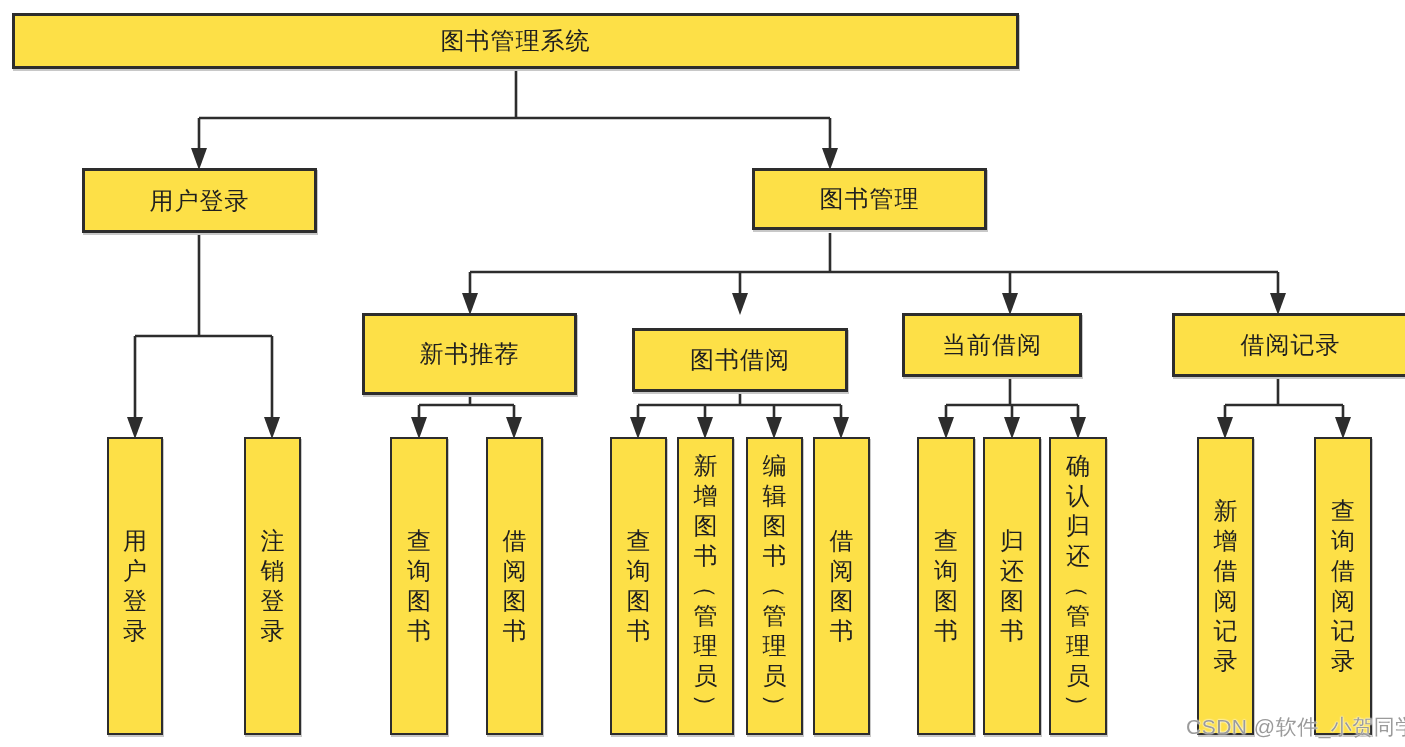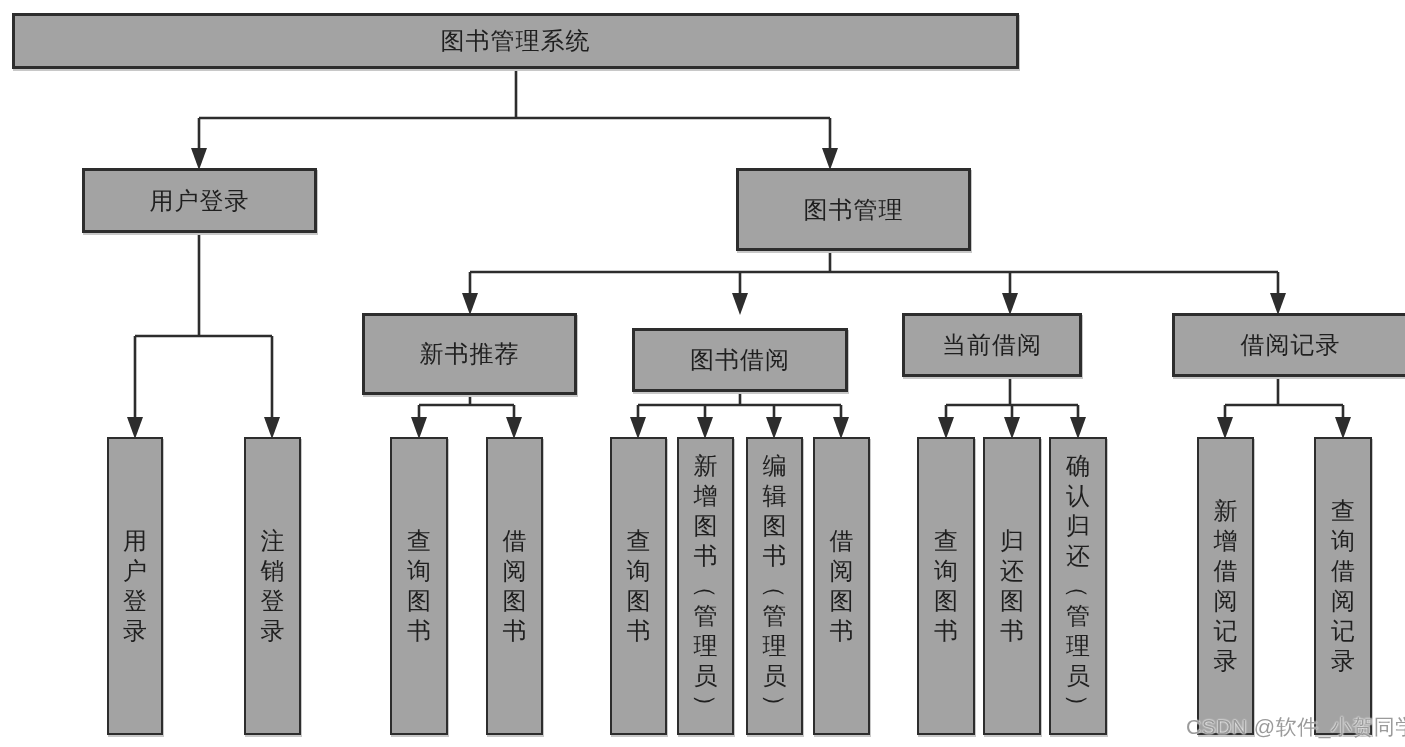--- a/index.html
+++ b/index.html
@@ -16,21 +16,21 @@
     font-family:"Liberation Sans","DejaVu Sans",sans-serif;
     color:var(--text);
     overflow:hidden;
   }
   .connectors{position:absolute;left:0;top:0;width:1405px;height:747px;}
   .connectors path{stroke:var(--line);stroke-width:2.6;fill:none;}
   .connectors polygon{fill:var(--line);stroke:none;}
   .box{
     position:absolute;
     box-sizing:border-box;
-    background:#a3a3a3;
+    background:#fde047;
     border:3px solid var(--line);
     display:flex;
     align-items:center;
     justify-content:center;
     box-shadow:1px 2px 0 #c8c8c8;
   }
   .hbox{font-size:24px;letter-spacing:1px;white-space:nowrap;}
   .leaf{
     top:437px;height:298px;
     border-width:2.5px;
@@ -90,21 +90,21 @@
     <polygon points="1335,417 1351,417 1343,439"></polygon>
   </svg>
 
   <div class="box hbox" style="left:12px;top:13px;width:1007px;height:56px">
     <span>图书管理系统</span>
   </div>
 
   <div class="box hbox" style="left:82px;top:168px;width:235px;height:65px">
     <span>用户登录</span>
   </div>
-  <div class="box hbox" style="left:736px;top:168px;width:235px;height:83px">
+  <div class="box hbox" style="left:752px;top:168px;width:235px;height:62px">
     <span>图书管理</span>
   </div>
 
   <div class="box hbox" style="left:362px;top:313px;width:215px;height:82px">
     <span>新书推荐</span>
   </div>
   <div class="box hbox" style="left:632px;top:328px;width:216px;height:64px">
     <span>图书借阅</span>
   </div>
   <div class="box hbox" style="left:902px;top:313px;width:180px;height:64px">

